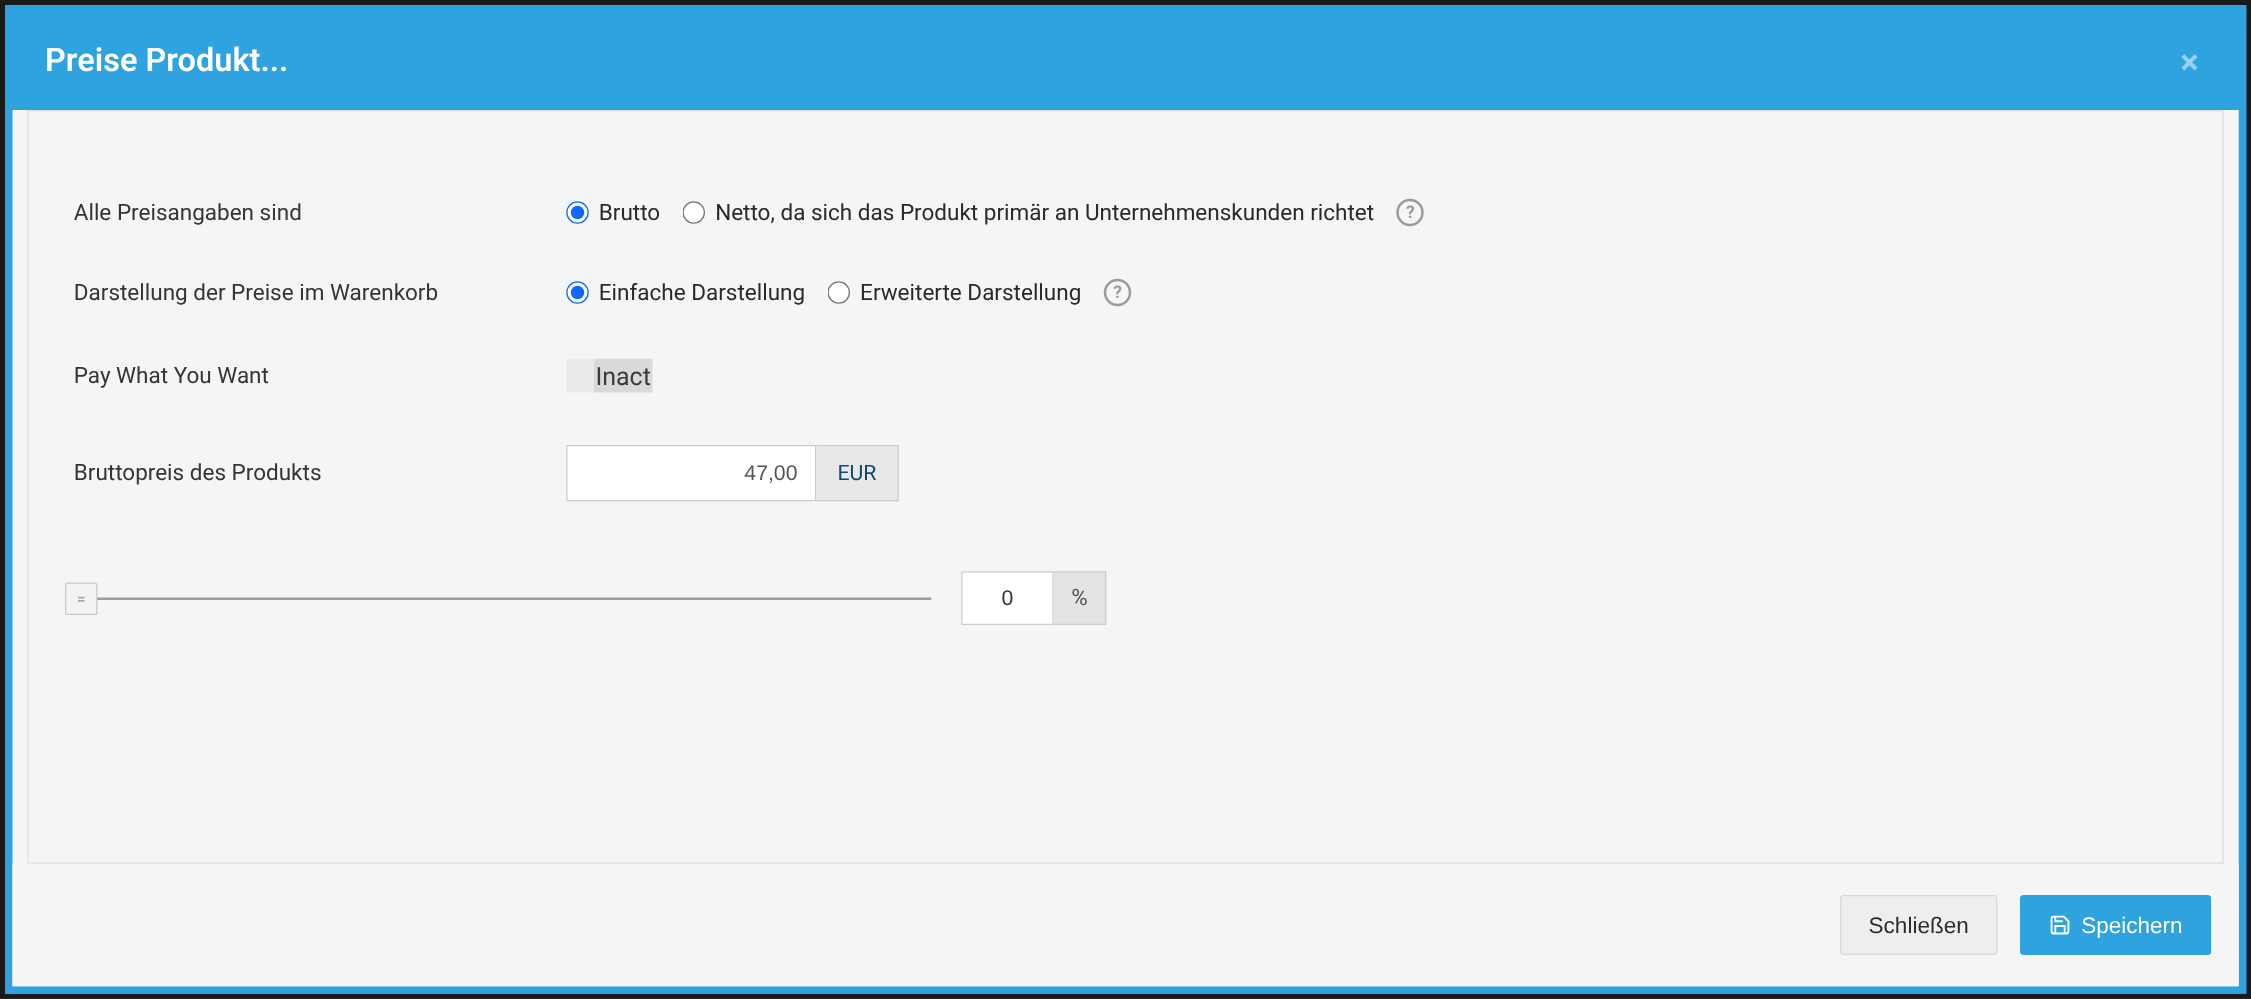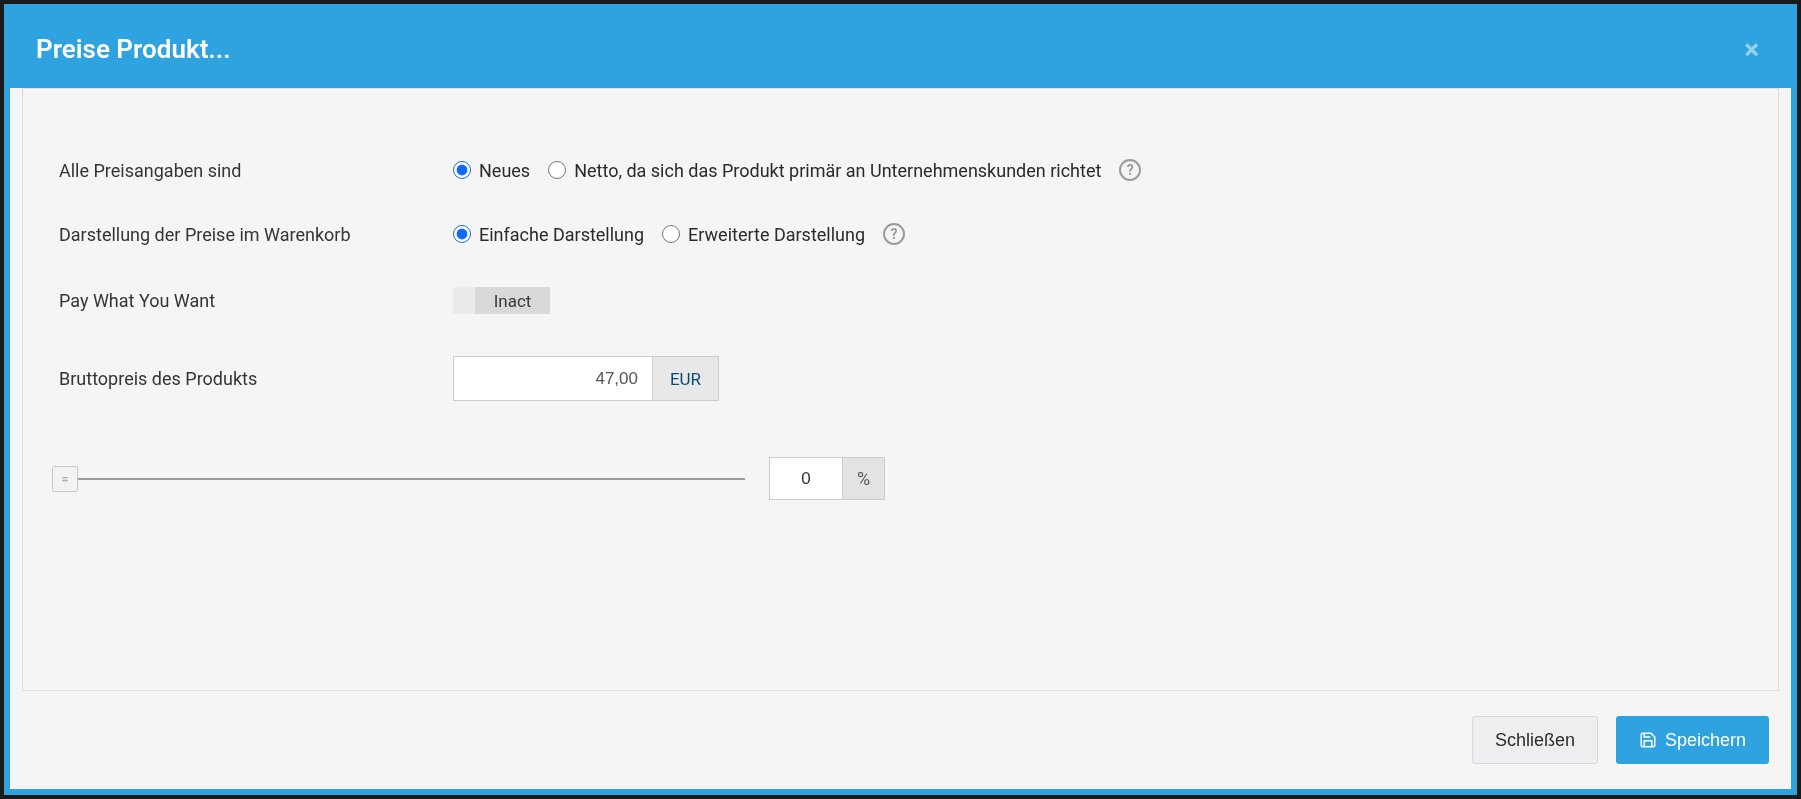--- a/index.html
+++ b/index.html
@@ -14,21 +14,21 @@
   .modal-body { padding:70px 30px 30px 30px; }
   .form-row { display:flex; align-items:center; margin-bottom:42px; }
   .form-row.align-top { align-items:flex-start; }
   .label-col { width:400px; padding-left:6px; color:#353535; font-size:18px; }
   .field-col { flex:1; display:flex; align-items:center; gap:18px; color:#2a2a2a; font-size:18px; flex-wrap:wrap;}
   .radio-wrap { display:flex; align-items:center; gap:8px; cursor:pointer;}
   .radio-wrap input[type=radio]{ width:18px; height:18px; accent-color:#1168ff; cursor:pointer;}
   .help-icon { width:22px; height:22px; border:2px solid #9b9b9b; border-radius:50%; display:inline-flex; align-items:center; justify-content:center; color:#9b9b9b; font-size:14px; font-weight:bold; cursor:pointer;}
   .toggle-switch { display:inline-flex; border:0; height:27px; }
   .toggle-handle { width:22px; background:#ebebeb; }
-  .toggle-label { width:75px; background:#d9d9d9; color:#3a3a3a; font-size:17px; display:flex; align-items:center; justify-content:center; overflow:hidden; white-space:nowrap; padding:0 4px;}
+  .toggle-label { width:47px; background:#d9d9d9; color:#3a3a3a; font-size:20px; display:flex; align-items:center; justify-content:center; overflow:hidden; white-space:nowrap; padding:0 4px;}
   .input-group { display:flex; }
   .num-input { width:200px; height:45px; border:1px solid #ccc; background:#fff; font-size:17px; color:#555; text-align:right; padding-right:14px; }
   .addon { height:45px; min-width:66px; background:#e8e8e8; border:1px solid #ccc; border-left:none; display:flex; align-items:center; justify-content:center; color:#0c4a6e; font-size:17px; padding:0 14px;}
   .slider-col { flex:1; display:flex; align-items:center; gap:24px; padding-top:14px;}
   .slider-track { position:relative; flex:1; max-width:680px; height:2px; background:#9c9c9c; margin-left:12px;}
   .slider-handle { position:absolute; left:0; top:50%; transform:translate(-50%,-50%); width:26px; height:26px; background:#f3f3f3; border:1px solid #c8c8c8; border-radius:2px; cursor:grab; display:flex; align-items:center; justify-content:center;}
   .slider-handle::before { content:"="; color:#a8a8a8; font-size:12px; font-weight:bold;}
   .small-input { width:74px; height:43px; border:1px solid #ccc; background:#fff; text-align:center; font-size:17px; color:#333;}
   .small-addon { height:43px; width:42px; background:#e3e3e3; border:1px solid #ccc; border-left:none; display:flex; align-items:center; justify-content:center; color:#555; font-size:18px;}
   .modal-footer { height:98px; background:#f5f5f5; display:flex; align-items:center; justify-content:flex-end; gap:18px; padding:0 22px; }
@@ -54,21 +54,21 @@
 
     <div class="modal-body-container">
       <div class="modal-body-scroll">
         <div class="modal-body">
 
           <div class="form-row">
             <div class="label-col">Alle Preisangaben sind</div>
             <div class="field-col">
               <label class="radio-wrap">
                 <input type="radio" name="pricetype" checked="" style="">
-                <span>Neues</span>
+                <span>Brutto</span>
               </label>
               <label class="radio-wrap">
                 <input type="radio" name="pricetype" style="">
                 <span>Netto, da sich das Produkt primär an Unternehmenskunden richtet</span>
               </label>
               <span class="help-icon">?</span>
             </div>
           </div>
 
           <div class="form-row">

